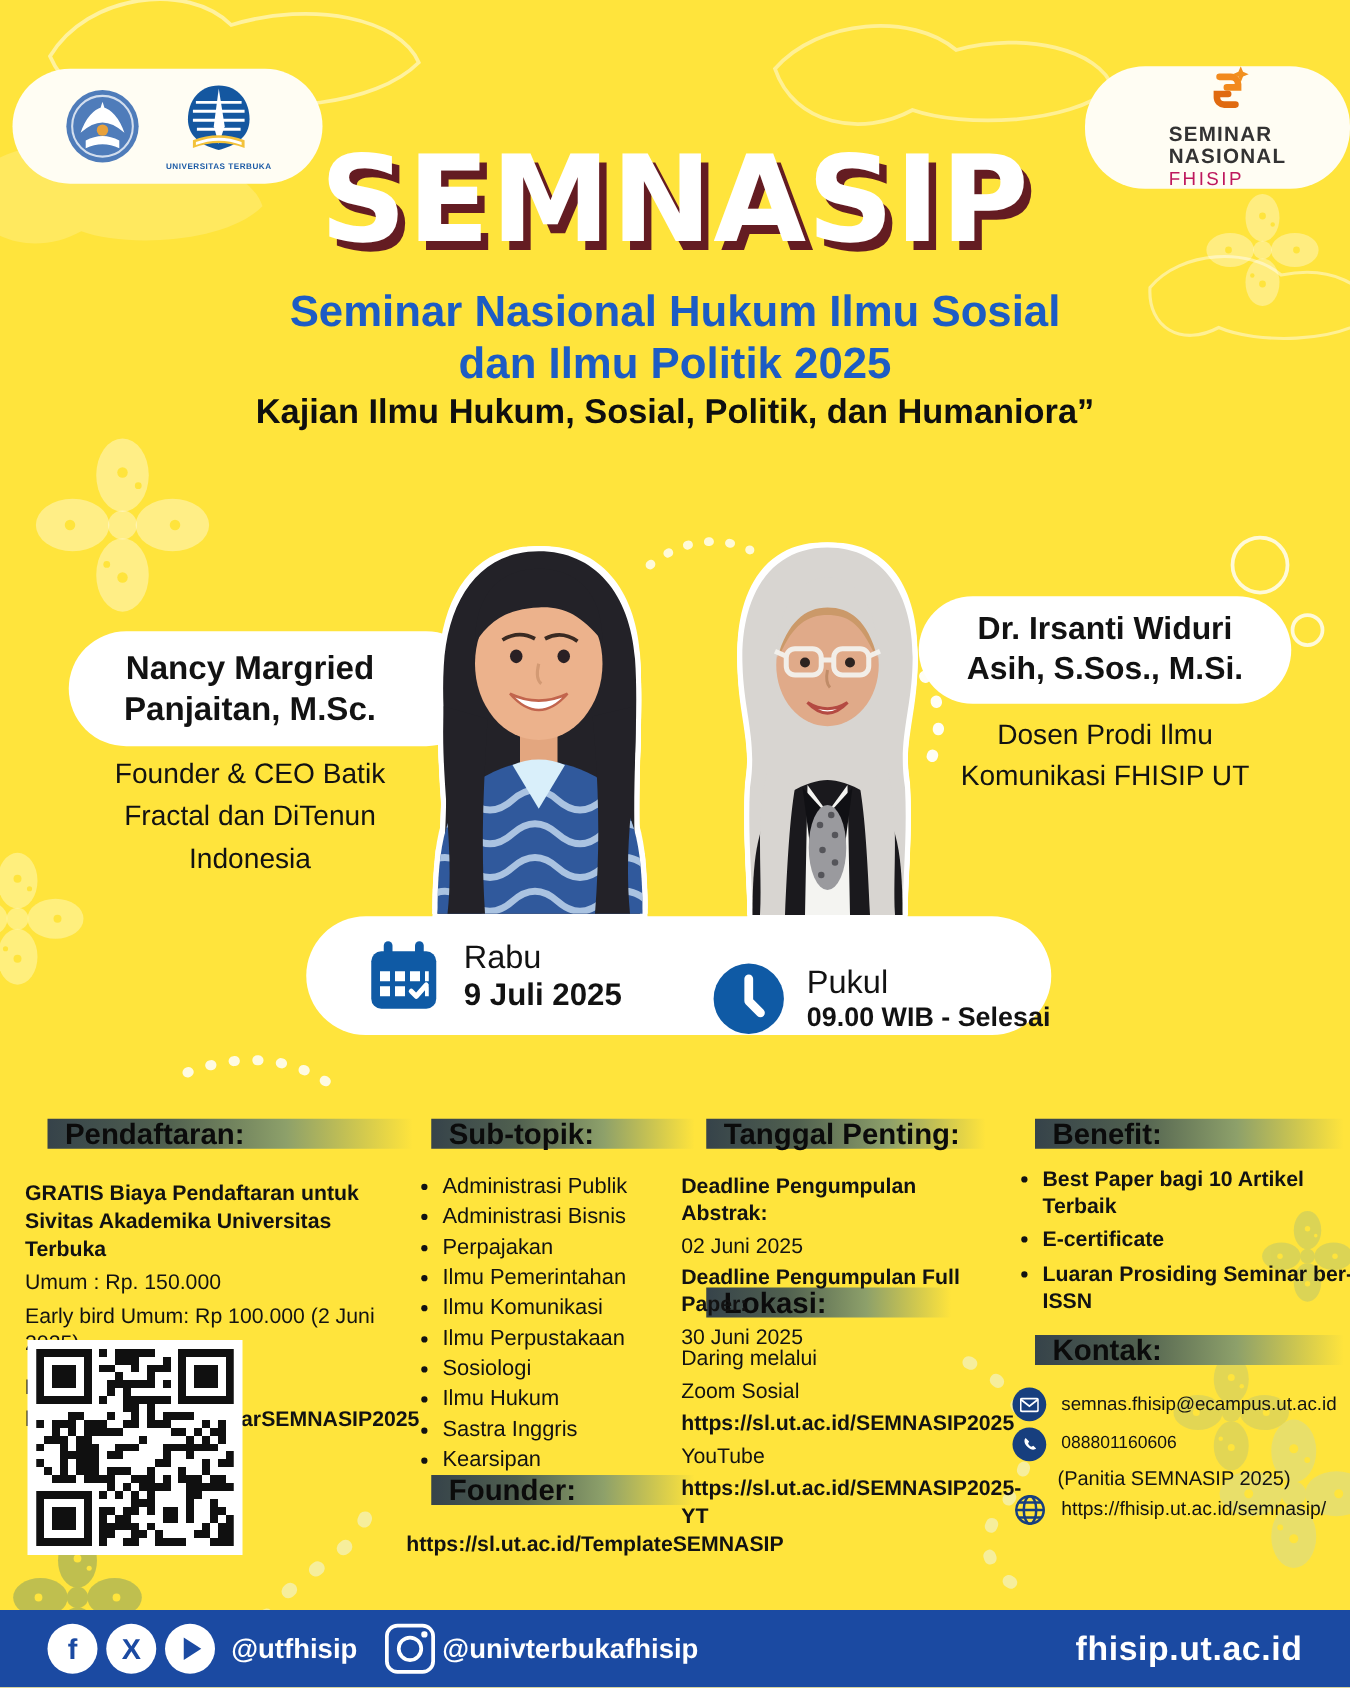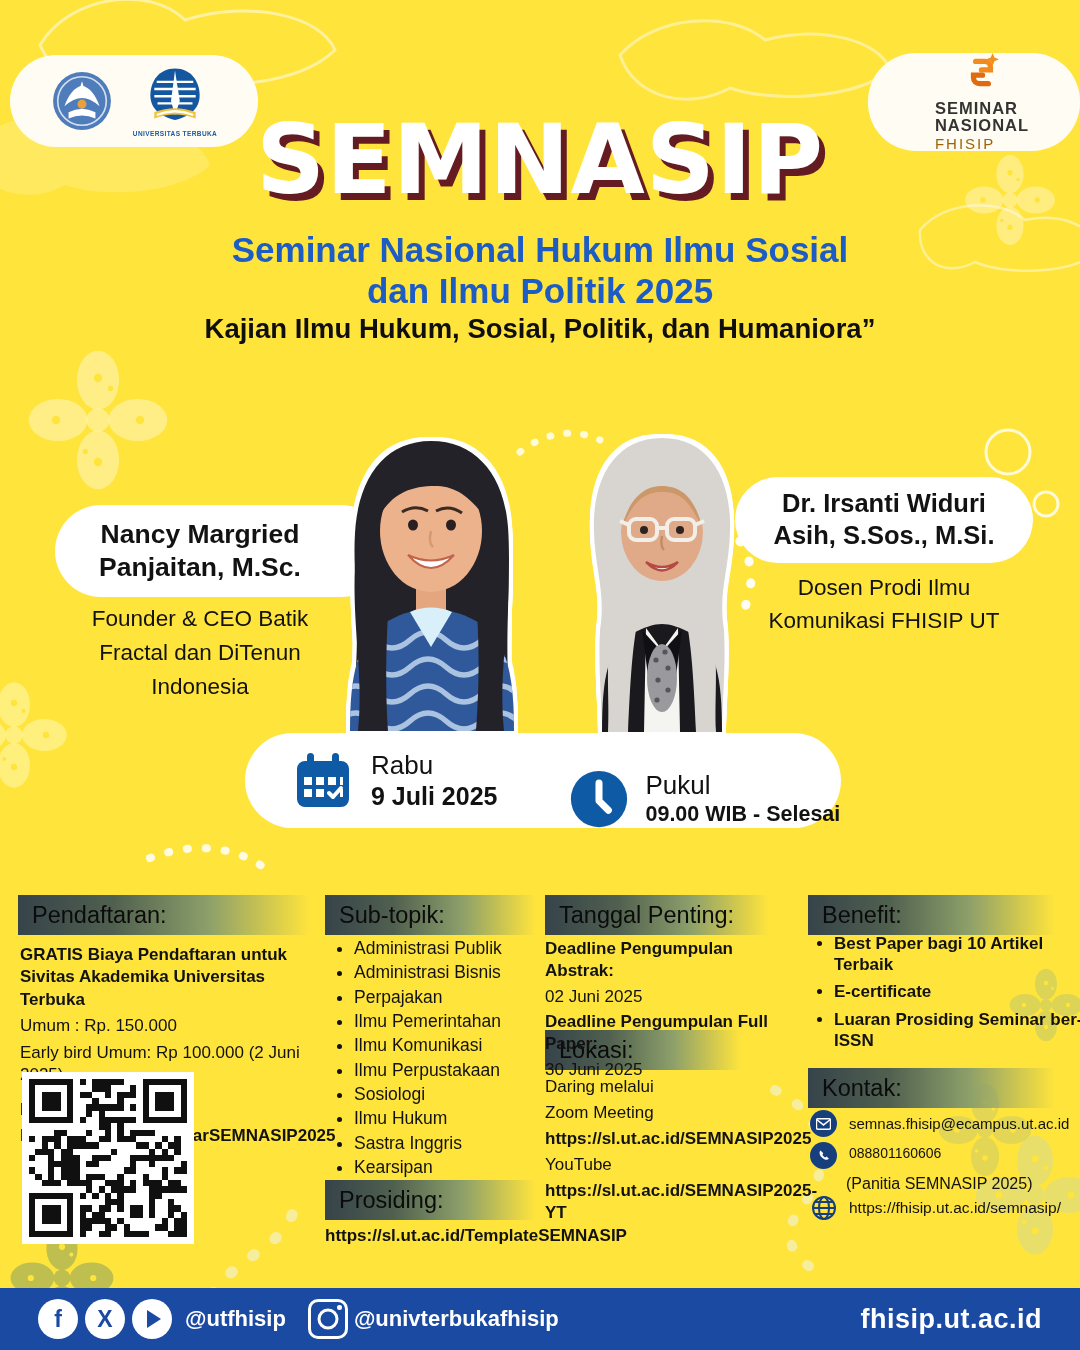--- a/index.html
+++ b/index.html
@@ -6,21 +6,21 @@
   .poster{position:relative;width:1080px;height:1350px;margin:0 auto;background:#ffe43c;overflow:hidden;
           font-family:"Liberation Sans",sans-serif;color:#121212;}
   .decor{position:absolute;inset:0;pointer-events:none;}
 
   
   .badge{position:absolute;background:#fffdf3;display:flex;align-items:center;z-index:2;}
   .badge-left{left:10px;top:55px;width:248px;height:92px;border-radius:46px;justify-content:center;gap:20px;}
   .badge-right{left:868px;top:53px;width:212px;height:98px;border-radius:48px 0 0 48px;border-radius:48px;gap:10px;padding-left:16px;box-sizing:border-box;flex-direction:column;}
   .evt-text{display:flex;flex-direction:column;line-height:1.02;}
   .evt-text .l1,.evt-text .l2{font-size:16.5px;font-weight:800;letter-spacing:1px;color:#333;}
-  .evt-text .l3{font-size:15px;font-weight:400;letter-spacing:2px;color:#a16207;margin-top:2px;}
+  .evt-text .l3{font-size:15px;font-weight:400;letter-spacing:2px;color:#be185d;margin-top:2px;}
   .ut-block{display:flex;flex-direction:column;align-items:center;}
   .ut-caption{font-size:6.5px;letter-spacing:.4px;color:#1b5aa6;font-weight:700;margin-top:2px;}
 
   
   .main-title{position:absolute;top:104px;left:0;right:0;margin:0;text-align:center;z-index:1;
     font-family:"DejaVu Sans",sans-serif;font-size:96px;font-weight:800;color:#ffffff;
     text-shadow:6px 7px 0 #641c22;letter-spacing:1px;}
   .subtitle{position:absolute;top:230px;left:0;right:0;text-align:center;z-index:1;
     font-size:35px;font-weight:800;line-height:1.17;color:#1d5cc4;}
   .quote{position:absolute;top:311px;left:0;right:0;text-align:center;z-index:1;
@@ -45,23 +45,23 @@
   .sched{position:absolute;left:245px;top:733px;width:596px;height:95px;background:#fff;border-radius:48px;
     display:flex;align-items:center;padding-left:46px;box-sizing:border-box;z-index:5;}
   .sgroup{display:flex;align-items:center;gap:16px;}
   .sgroup+.sgroup{margin-left:72px;margin-top:36px;}
   .stext{display:flex;flex-direction:column;line-height:1.25;}
   .slab{font-size:26px;}
   .sval{font-size:25px;font-weight:800;}
   .sval-time{font-size:21.5px;font-weight:800;}
 
   
-  .shead{position:absolute;height:40px;display:flex;align-items:center;padding-left:14px;box-sizing:border-box;
-    font-size:23.5px;font-weight:400;color:#0b0b0b;z-index:2;
-    background:linear-gradient(90deg,#36434a 0%,#50604f 32%,#8da06a 64%,rgba(255,228,60,0) 98%);}
+  .shead{position:absolute;height:24px;display:flex;align-items:center;padding-left:14px;box-sizing:border-box;
+    font-size:23.5px;font-weight:700;color:#0b0b0b;z-index:2;
+    background:linear-gradient(90deg,#36434a 0%,#50604f 32%,#8da06a 64%,rgba(255,228,60,0) 98%);margin-left:20px;}
   .h-pend{left:18px;top:895px;width:298px;}
   .h-sub{left:325px;top:895px;width:215px;}
   .h-tgl{left:545px;top:895px;width:228px;}
   .h-ben{left:808px;top:895px;width:252px;}
   .h-lok{left:545px;top:1030px;width:200px;}
   .h-kon{left:808px;top:1068px;width:252px;}
   .h-tpl{left:325px;top:1180px;width:215px;}
 
   .colbody{position:absolute;z-index:2;}
   .colbody p{margin:0 0 4px 0;}
@@ -304,21 +304,21 @@
       </div>
     </div>
   </div>
 
   <div class="shead h-pend">Pendaftaran:</div>
   <div class="shead h-tgl">Tanggal Penting:</div>
   <div class="shead h-sub">Sub-topik:</div>
   <div class="shead h-ben">Benefit:</div>
   <div class="shead h-lok">Lokasi:</div>
   <div class="shead h-kon">Kontak:</div>
-  <div class="shead h-tpl">Prosiding:</div>
+  <div class="shead h-tpl">Founder:</div>
 
   <div class="colbody pend-body">
     <p class="b">GRATIS Biaya Pendaftaran untuk Sivitas Akademika Universitas Terbuka</p>
     <p>Umum : Rp. 150.000</p>
     <p>Early bird Umum: Rp 100.000 (2 Juni 2025)</p>
     <div class="gap8"></div>
     <p class="b">Link Pendaftaran:</p>
     <p class="b">https://sl.ut.ac.id/DaftarSEMNASIP2025</p>
   </div>
   <div class="qr-box">
@@ -559,21 +559,21 @@
 
   <div class="colbody tgl-body">
     <p class="b">Deadline Pengumpulan Abstrak:</p>
     <p>02 Juni 2025</p>
     <p class="b">Deadline Pengumpulan Full Paper:</p>
     <p>30 Juni 2025</p>
   </div>
 
   <div class="colbody lok-body">
     <p>Daring melalui</p>
-    <p class="mt10">Zoom Meeting</p>
+    <p class="mt10">Zoom Sosial</p>
     <p class="b nowrap">https://sl.ut.ac.id/SEMNASIP2025</p>
     <p class="mt10">YouTube</p>
     <p class="b">https://sl.ut.ac.id/SEMNASIP2025-YT</p>
   </div>
 
   <ul class="ben-list">
     <li>Best Paper bagi 10 Artikel Terbaik</li>
     <li>E-certificate</li>
     <li>Luaran Prosiding Seminar ber-ISSN</li>
   </ul>

